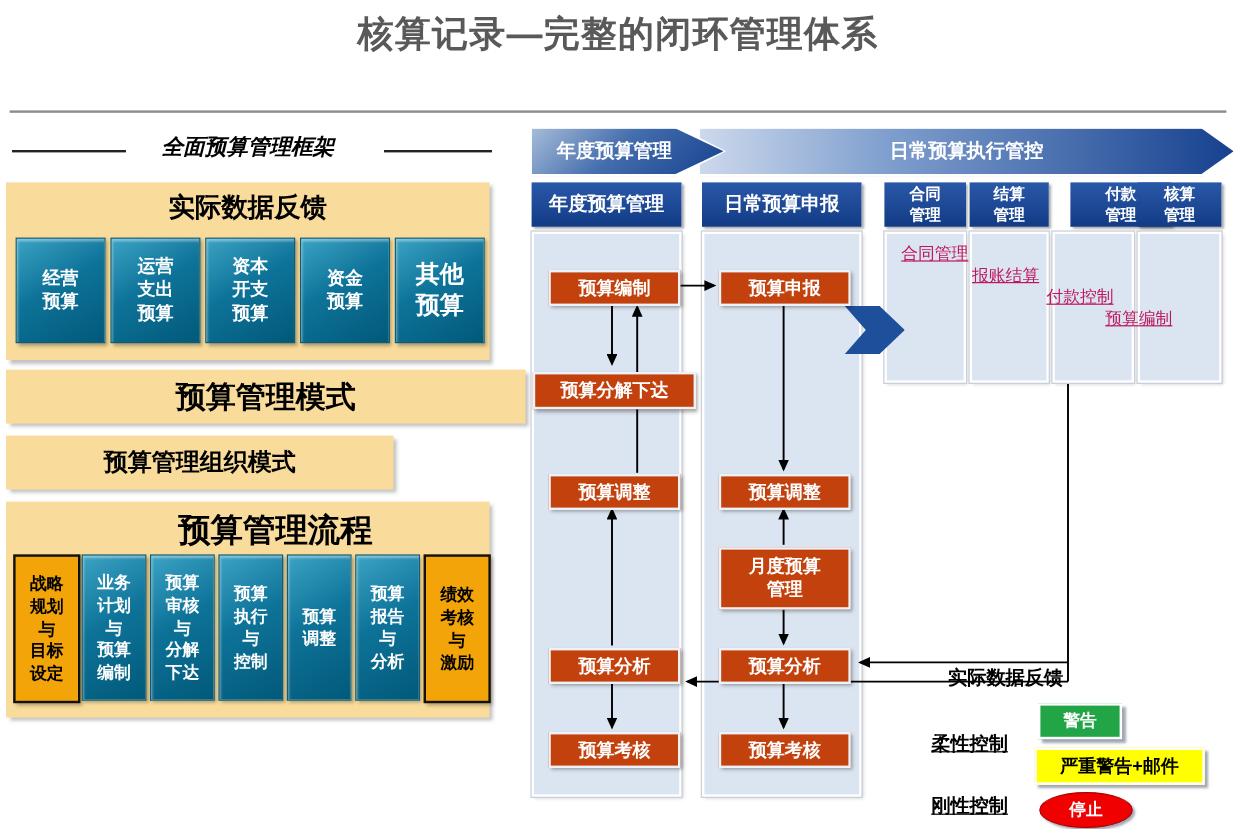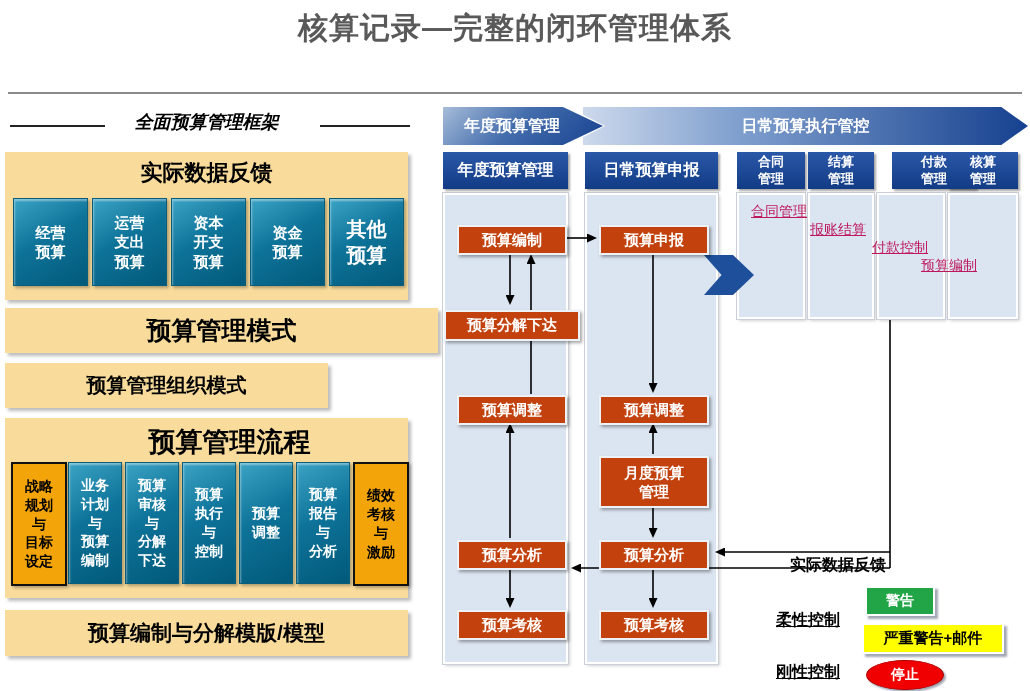--- a/index.html
+++ b/index.html
@@ -109,21 +109,20 @@
 调整</div>
   <div class="abs teal-box ctr ml" style="left:296px;top:462px;width:52px;height:120px;font-size:14px;line-height:1.35;">预算
 报告
 与
 分析</div>
   <div class="abs orange-box ctr ml" style="left:353px;top:462px;width:52px;height:120px;font-size:14px;line-height:1.35;">绩效
 考核
 与
 激励</div>
 
-  <div class="abs tan-box ctr tan-title" style="left:5px;top:610px;width:403px;height:46px;font-size:21px;">预算编制与分解模版/模型</div>
 
   <div class="abs banner-outer clip-arrow2" style="left:581px;top:105px;width:449px;height:42px;"></div>
   <div class="abs banner2 clip-arrow2 ctr" style="left:583px;top:107px;width:445px;height:38px;">
     <span>日常预算执行管控</span>
   </div>
 
   <div class="abs banner-outer clip-arrow1" style="left:441px;top:105px;width:164px;height:42px;"></div>
   <div class="abs banner1 clip-arrow1 ctr" style="left:443px;top:107px;width:160px;height:38px;padding-right:22px;box-sizing:border-box;">
     <span>年度预算管理</span>
   </div>

